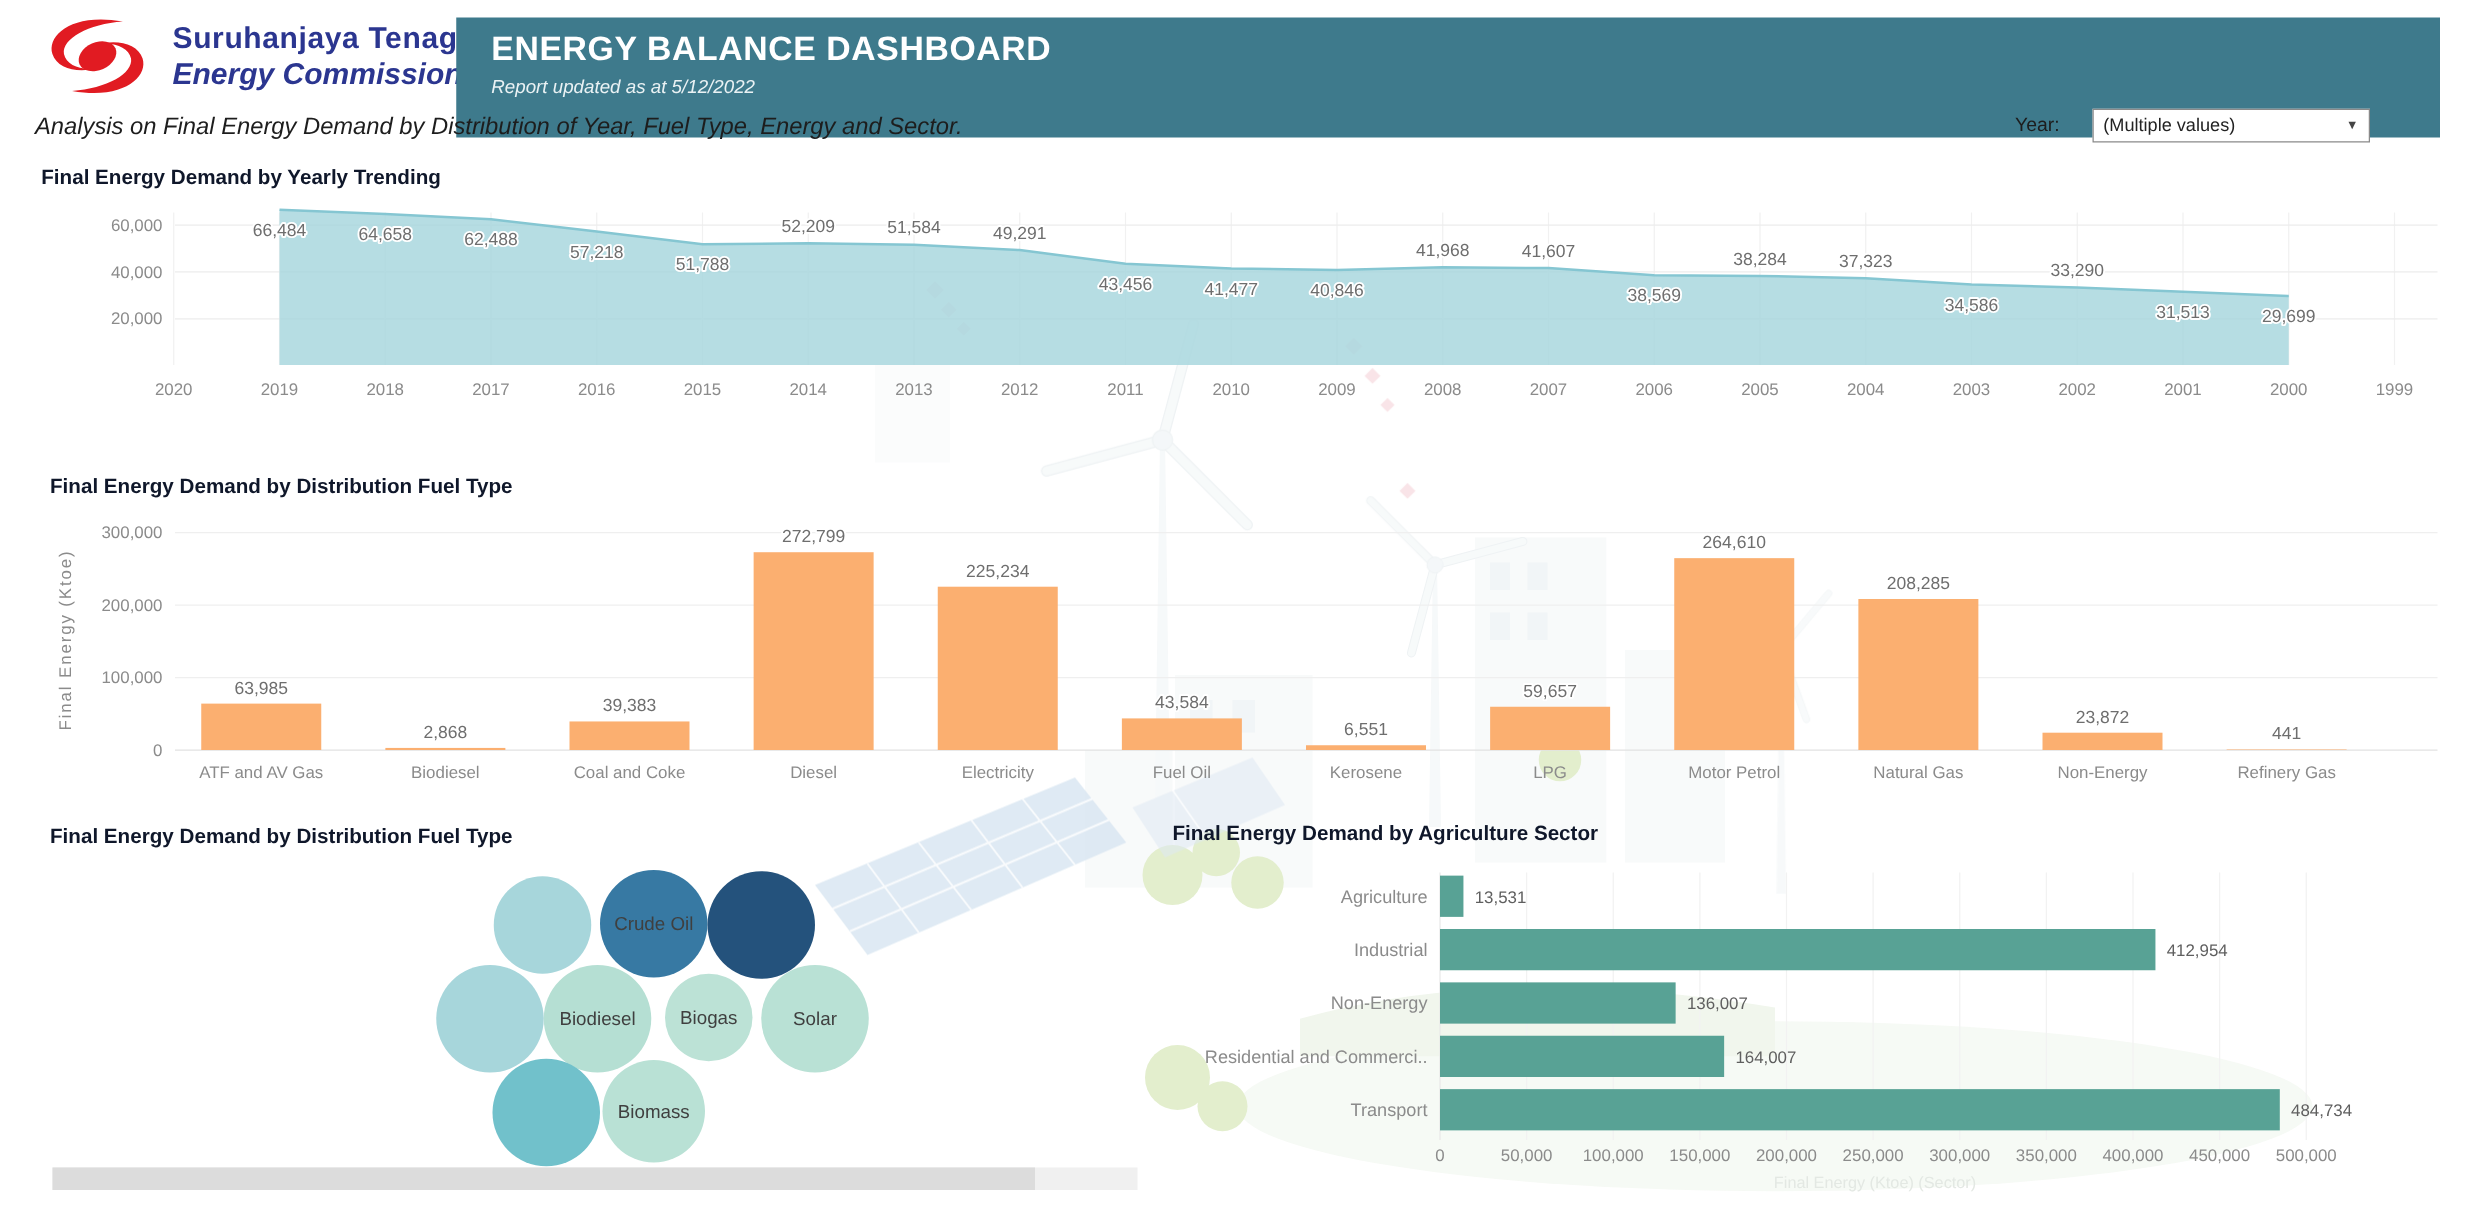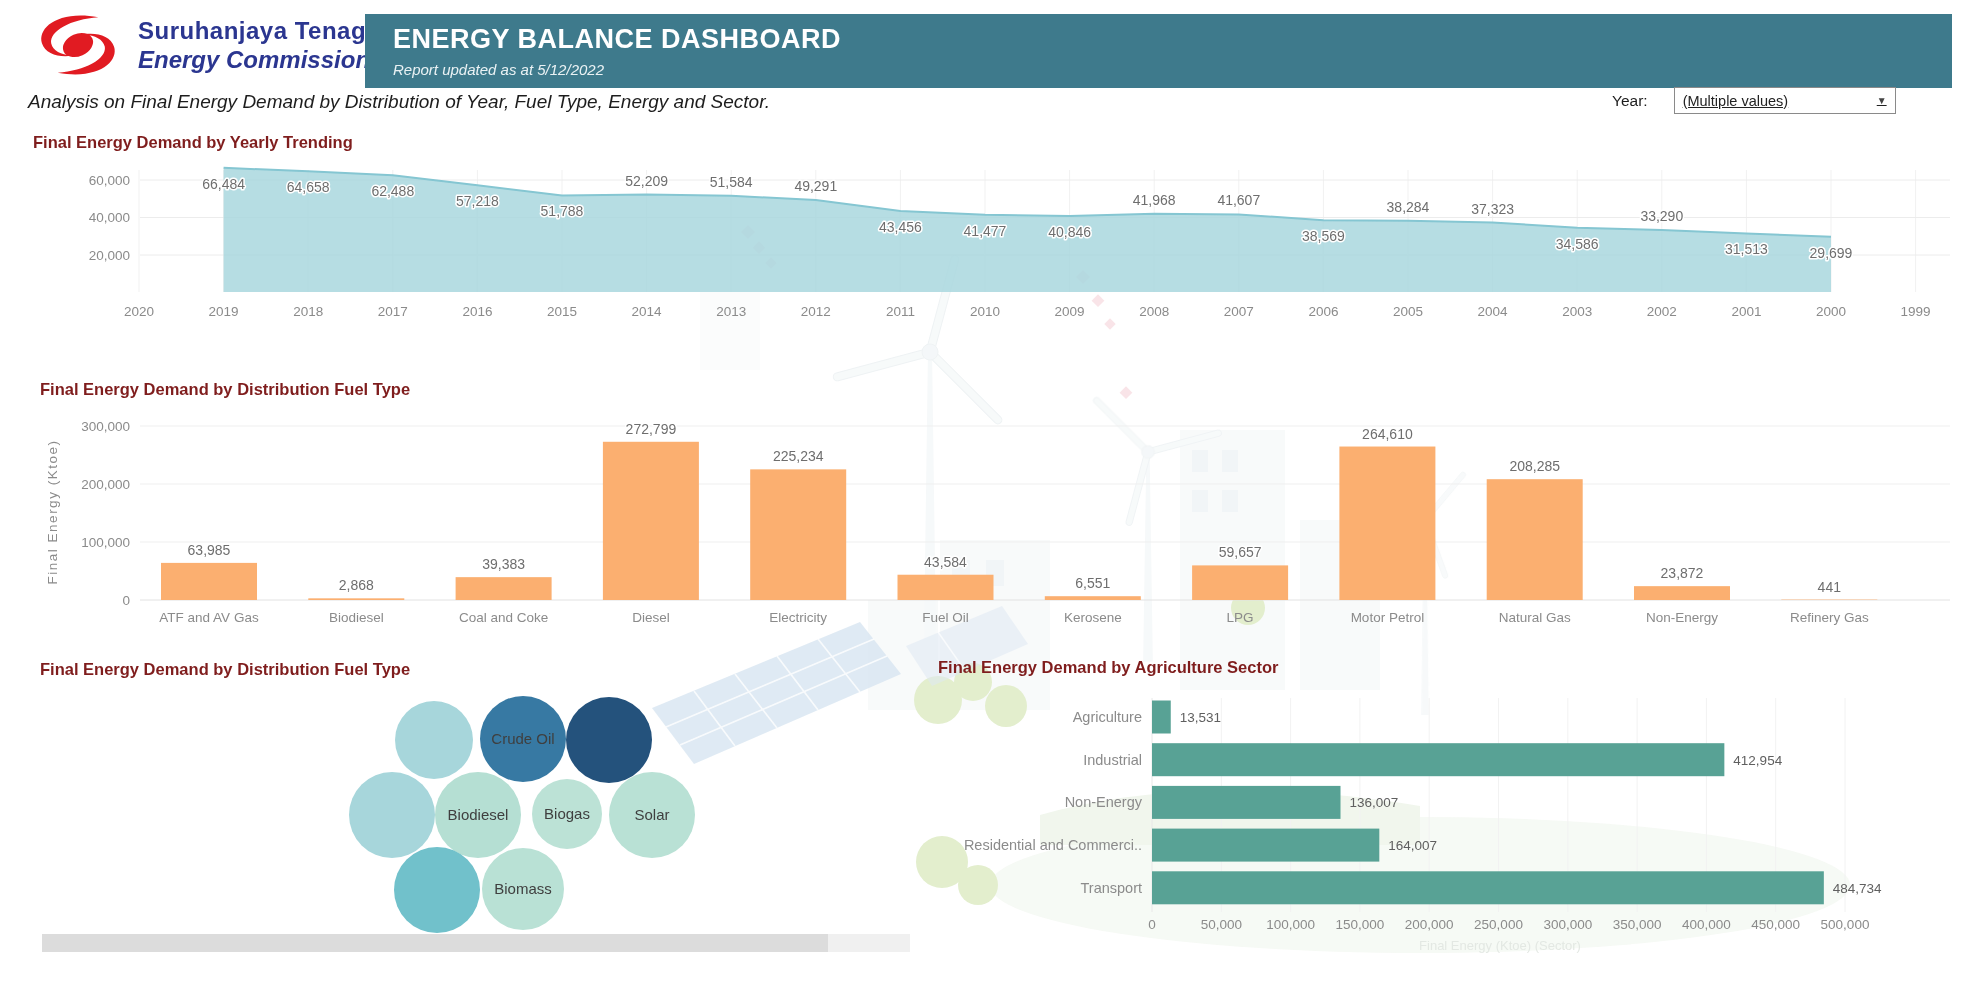--- a/index.html
+++ b/index.html
@@ -7,34 +7,34 @@
           font-family:"Liberation Sans",sans-serif;}
   .bg-layer{position:absolute;left:0;top:0;z-index:0;}
   .charts-layer{position:absolute;left:0;top:0;z-index:1;font-family:"Liberation Sans",sans-serif;}
   .ui{position:absolute;z-index:2;}
 
   
   .logo{left:26px;top:8px;display:flex;align-items:center;gap:8px;}
   .logo-text{display:flex;flex-direction:column;line-height:1.05;}
   .logo-line1{font-size:24px;font-weight:bold;color:#2B3690;letter-spacing:.5px;}
   .logo-line2{font-size:24px;font-weight:bold;font-style:italic;color:#2B3690;margin-top:3px;}
-  .title-band{left:365px;top:14px;width:1587px;height:74px;background:#3E7A8C;color:#fff;
+  .title-band{left:365px;top:14px;width:1587px;height:96px;background:#3E7A8C;color:#fff;
               box-sizing:border-box;padding:10px 0 0 28px;}
   .main-title{font-size:27px;font-weight:bold;letter-spacing:.5px;}
   .sub-title{font-size:15px;margin-top:6px;color:#EAF2F4;font-style:italic;}
 
   .analysis{left:28px;top:91px;font-style:italic;font-size:19px;color:#1d1d1d;}
   .year-filter{left:1612px;top:87px;display:flex;align-items:center;gap:26px;}
   .year-label{font-size:15.5px;color:#1d1d1d;}
   .dropdown{width:204px;height:25px;border:1px solid #8a8a8a;background:#fff;display:flex;
             align-items:center;justify-content:space-between;padding:0 8px;font-size:14.5px;
-            color:#222;cursor:pointer;text-decoration:underline;}
+            color:#222;cursor:pointer;}
   .caret{font-size:10px;color:#444;}
 
-  .chart-title{color:#7f1d1d;font-weight:bold;font-size:16.5px;}
+  .chart-title{color:#0f172a;font-weight:bold;font-size:16.5px;}
   .t1{left:33px;top:133px;} .t2{left:40px;top:380px;} .t3{left:40px;top:660px;} .t4{left:938px;top:658px;}
 
   .scrollbar{left:42px;top:934px;width:868px;height:18px;background:#f0f0f0;}
   .thumb{width:786px;height:100%;background:#dcdcdc;}
 
   
   .tick{fill:#8b8b8b;font-size:13.5px;}
   .cat{fill:#8b8b8b;font-size:13.5px;}
   .cat2{fill:#8b8b8b;font-size:14.5px;}
   .vlab{fill:#6e6e6e;font-size:14px;paint-order:stroke;stroke:#ffffff;stroke-width:3px;stroke-linejoin:round;}

